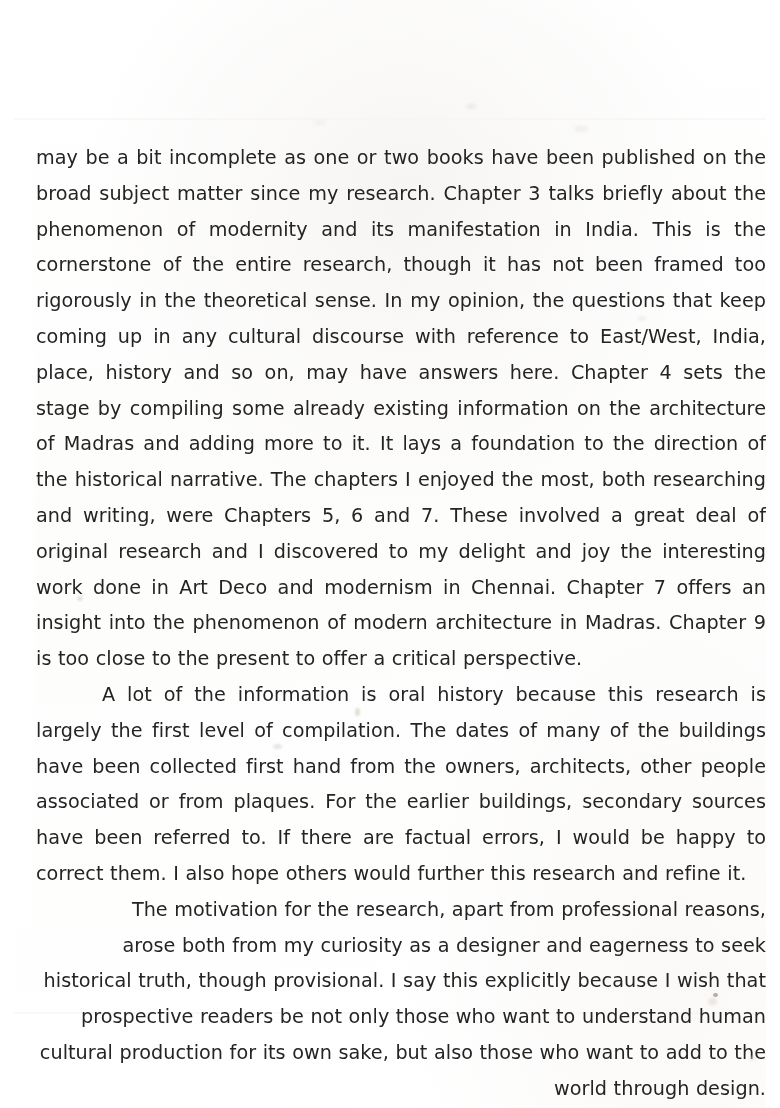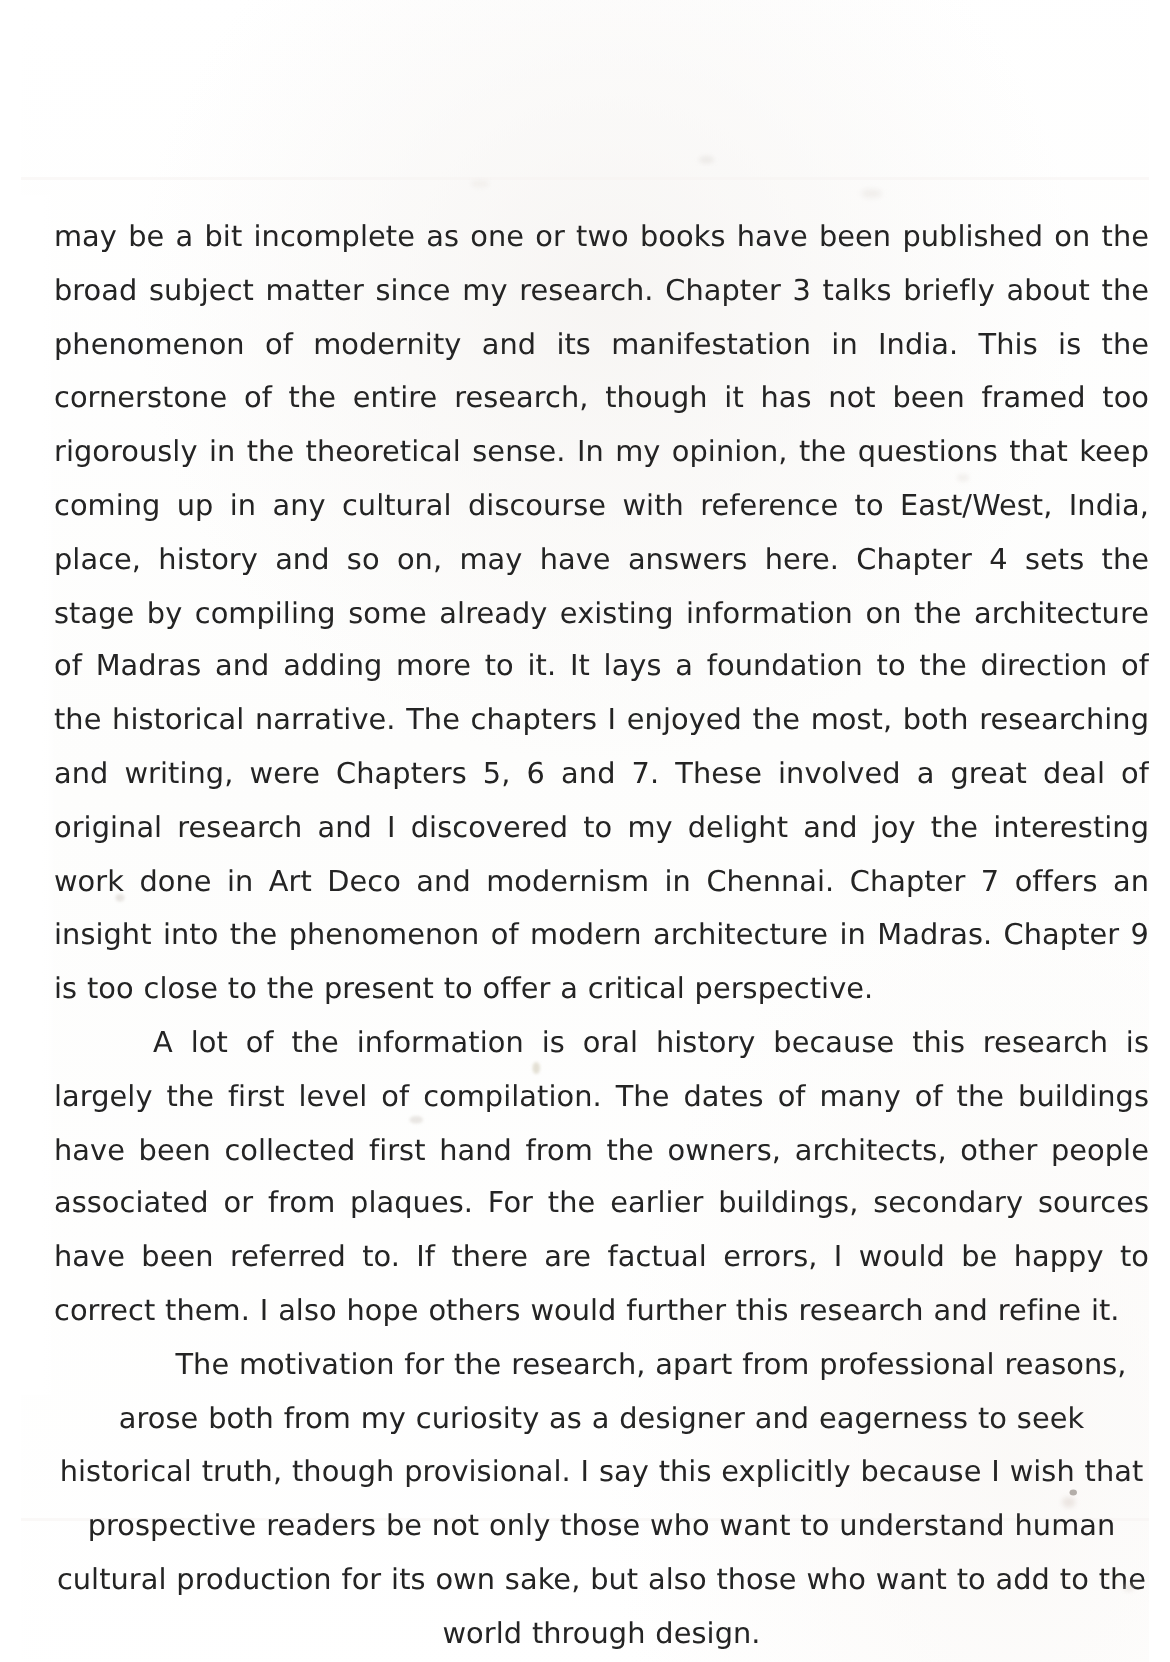--- a/index.html
+++ b/index.html
@@ -72,21 +72,21 @@
     filter: blur(0.18px);
     -webkit-font-smoothing: antialiased;
   }
   .body-text p {
     margin: 0;
   }
   .body-text p.indent {
     text-indent: 66px;
   }
   .body-text p.last-para {
-    text-align: center;
+    text-align: right;
   }
   .body-text p.closing {
     text-indent: 66px;
     text-align: left;
   }
 
   
   .left-clip {
     position: absolute;
     left: 0;

